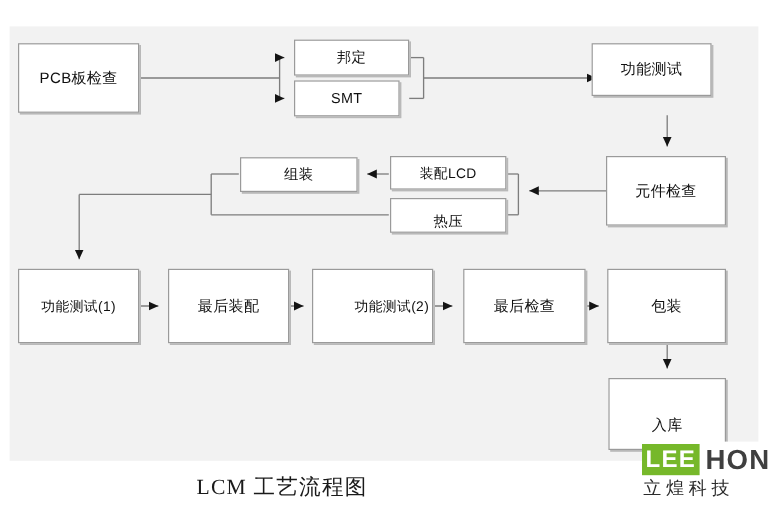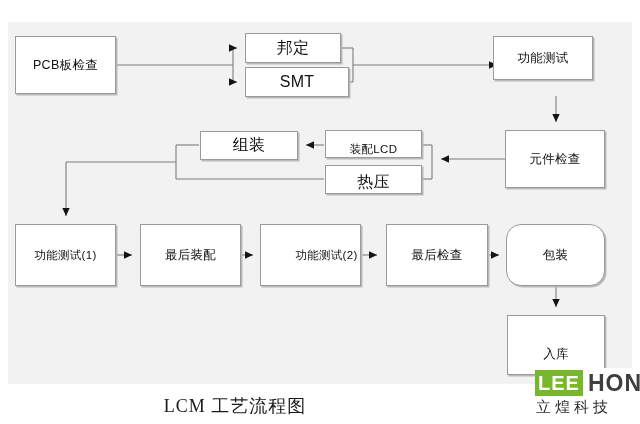--- a/index.html
+++ b/index.html
@@ -36,21 +36,21 @@
     display: flex;
     align-items: center;
     justify-content: center;
     color: #101010;
     font-size: 12.5px;
     letter-spacing: 0.3px;
     box-sizing: border-box;
     white-space: nowrap;
   }
   .node.small {
-    font-size: 16px;
+    font-size: 12px;
   }
   .node.tiny {
     font-size: 11.5px;
   }
   svg.wires {
     position: absolute;
     left: 0; top: 0;
     width: 640px;
     height: 424px;
     pointer-events: none;
@@ -170,37 +170,37 @@
   </svg>
 
   <div class="node" style="left:15px; top:36px; width:101px; height:58px;">
     <span>PCB板检查</span>
   </div>
 
   <div class="node small" style="left:245px; top:33px; width:96px; height:30px;">
     <span>邦定</span>
   </div>
 
-  <div class="node small" style="left:245px; top:67px; width:104px; height:30px;">
+  <div class="node small" style="left:245px; top:67px; width:88px; height:30px;">
     <span>SMT</span>
   </div>
 
   <div class="node" style="left:493px; top:36px; width:100px; height:44px;">
     <span>功能测试</span>
   </div>
 
   <div class="node" style="left:505px; top:130px; width:100px; height:58px;">
     <span>元件检查</span>
   </div>
 
   <div class="node small" style="left:200px; top:131px; width:98px; height:29px;">
     <span>组装</span>
   </div>
 
-  <div class="node tiny" style="left:325px; top:130px; width:97px; height:28px;align-items:flex-end;">
+  <div class="node tiny" style="left:325px; top:130px; width:97px; height:28px;">
     <span>装配LCD</span>
   </div>
 
   <div class="node small" style="left:325px; top:165px; width:97px; height:29px;align-items:flex-end;">
     <span>热压</span>
   </div>
 
   <div class="node tiny" style="left:15px; top:224px; width:101px; height:62px;">
     <span>功能测试(1)</span>
   </div>
@@ -210,21 +210,21 @@
   </div>
 
   <div class="node tiny" style="left:260px; top:224px; width:101px; height:62px;padding-left:32px;">
     <span>功能测试(2)</span>
   </div>
 
   <div class="node" style="left:386px; top:224px; width:102px; height:62px;font-family:Liberation Serif, serif;">
     <span>最后检查</span>
   </div>
 
-  <div class="node" style="left:506px; top:224px; width:99px; height:62px;border-radius:15px;">
+  <div class="node" style="left:506px; top:224px; width:99px; height:62px;">
     <span>包装</span>
   </div>
 
   <div class="node" style="left:507px; top:315px; width:98px; height:60px; align-items:center; padding-top:18px;">
     <span>入库</span>
   </div>
 
   <div class="caption">LCM 工艺流程图</div>
 
   <div class="logo">

